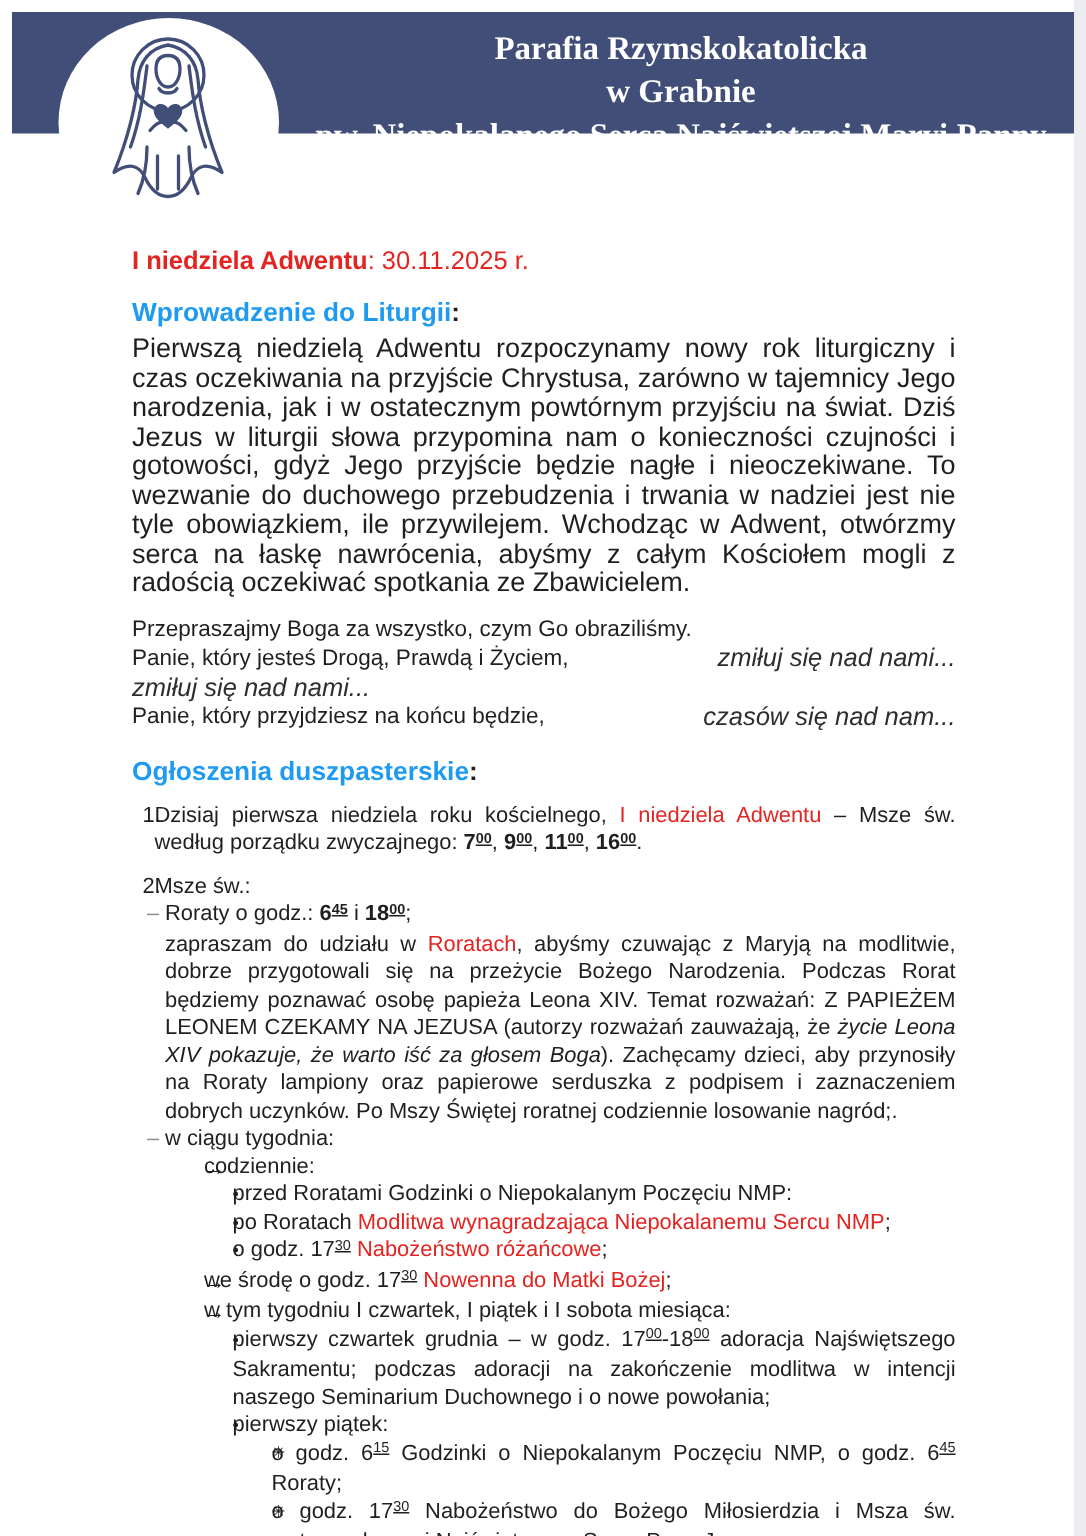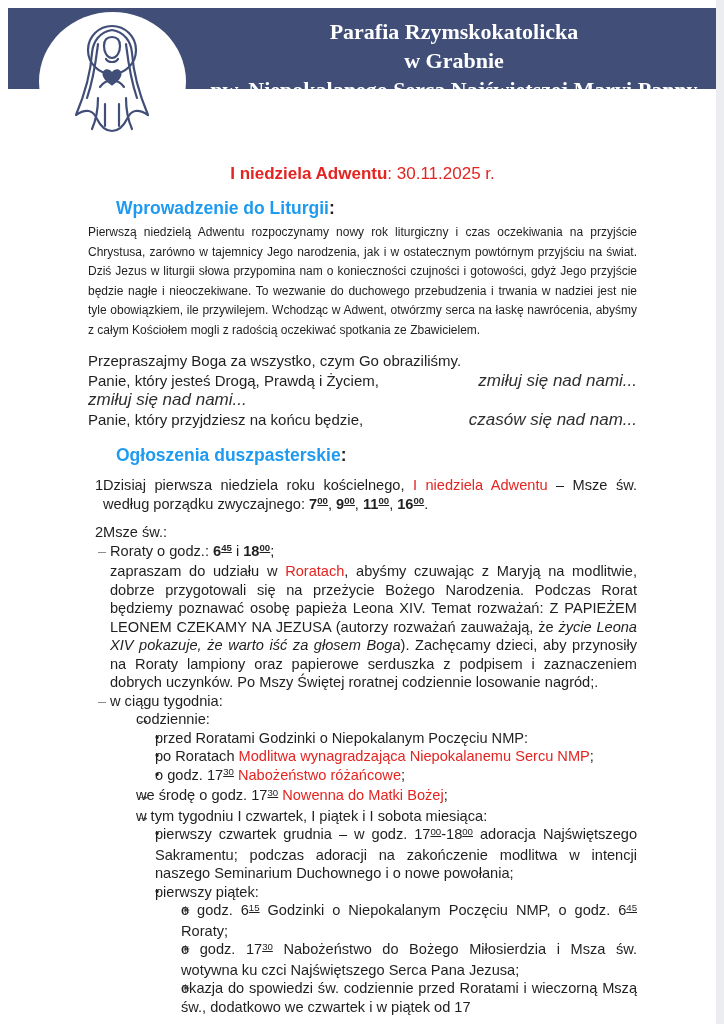--- a/index.html
+++ b/index.html
@@ -41,31 +41,31 @@
     width:147px;height:139px;
     background:#ffffff;border-radius:50%;
     overflow:hidden;
   }
   .logo svg{display:block;width:100%;height:100%;}
   
   .content{
     position:absolute;top:163px;left:88px;width:549px;
   }
   .doc-title{
-    text-align:center;
+    text-align:left;
     font-size:17px;line-height:22px;font-weight:bold;
   }
   .doc-title .st-r{font-weight:normal;}
   .sec-heading{
     font-size:17.5px;line-height:22px;font-weight:bold;
     margin-top:12px;
   }
   .intro-par{
     margin-top:4px;
-    font-size:12px;line-height:19.5px;
+    font-size:18px;line-height:19.5px;
     text-align:justify;
   }
   .pen{margin-top:11px;font-size:15px;line-height:19.5px;}
   .pen-line{display:flex;justify-content:space-between;}
   .pen-right{
     font-style:italic;font-size:17px;color:#2e2e2e;
     align-self:center;
   }
   .ann-heading{margin-top:15px;}
   .ann-list{margin-top:10px;font-size:14.6px;line-height:18.5px;}
@@ -80,21 +80,21 @@
   .l5 .mk{padding-left:93px;width:18px;}
   .mk.dash{color:#8c8c8c;}
   .mk.bullet{font-size:12px;}
   .mk.arrow{font-size:14px;}
   .mk.star{font-size:11px;}
   
   .st-b{font-weight:bold;}
   .st-r{color:var(--red);}
   .st-br{color:var(--red);font-weight:bold;}
   .st-i{font-style:italic;}
-  .st-blue{color:var(--blue);font-weight:bold;margin-left:28px;}
+  .st-blue{color:var(--blue);font-weight:bold;}
   .st-s,.st-bs{
     font-size:0.66em;
     position:relative;top:-0.42em;
     text-decoration:underline;
   }
   .st-bs{font-weight:bold;}
 </style>
 </head>
 <body>
 

